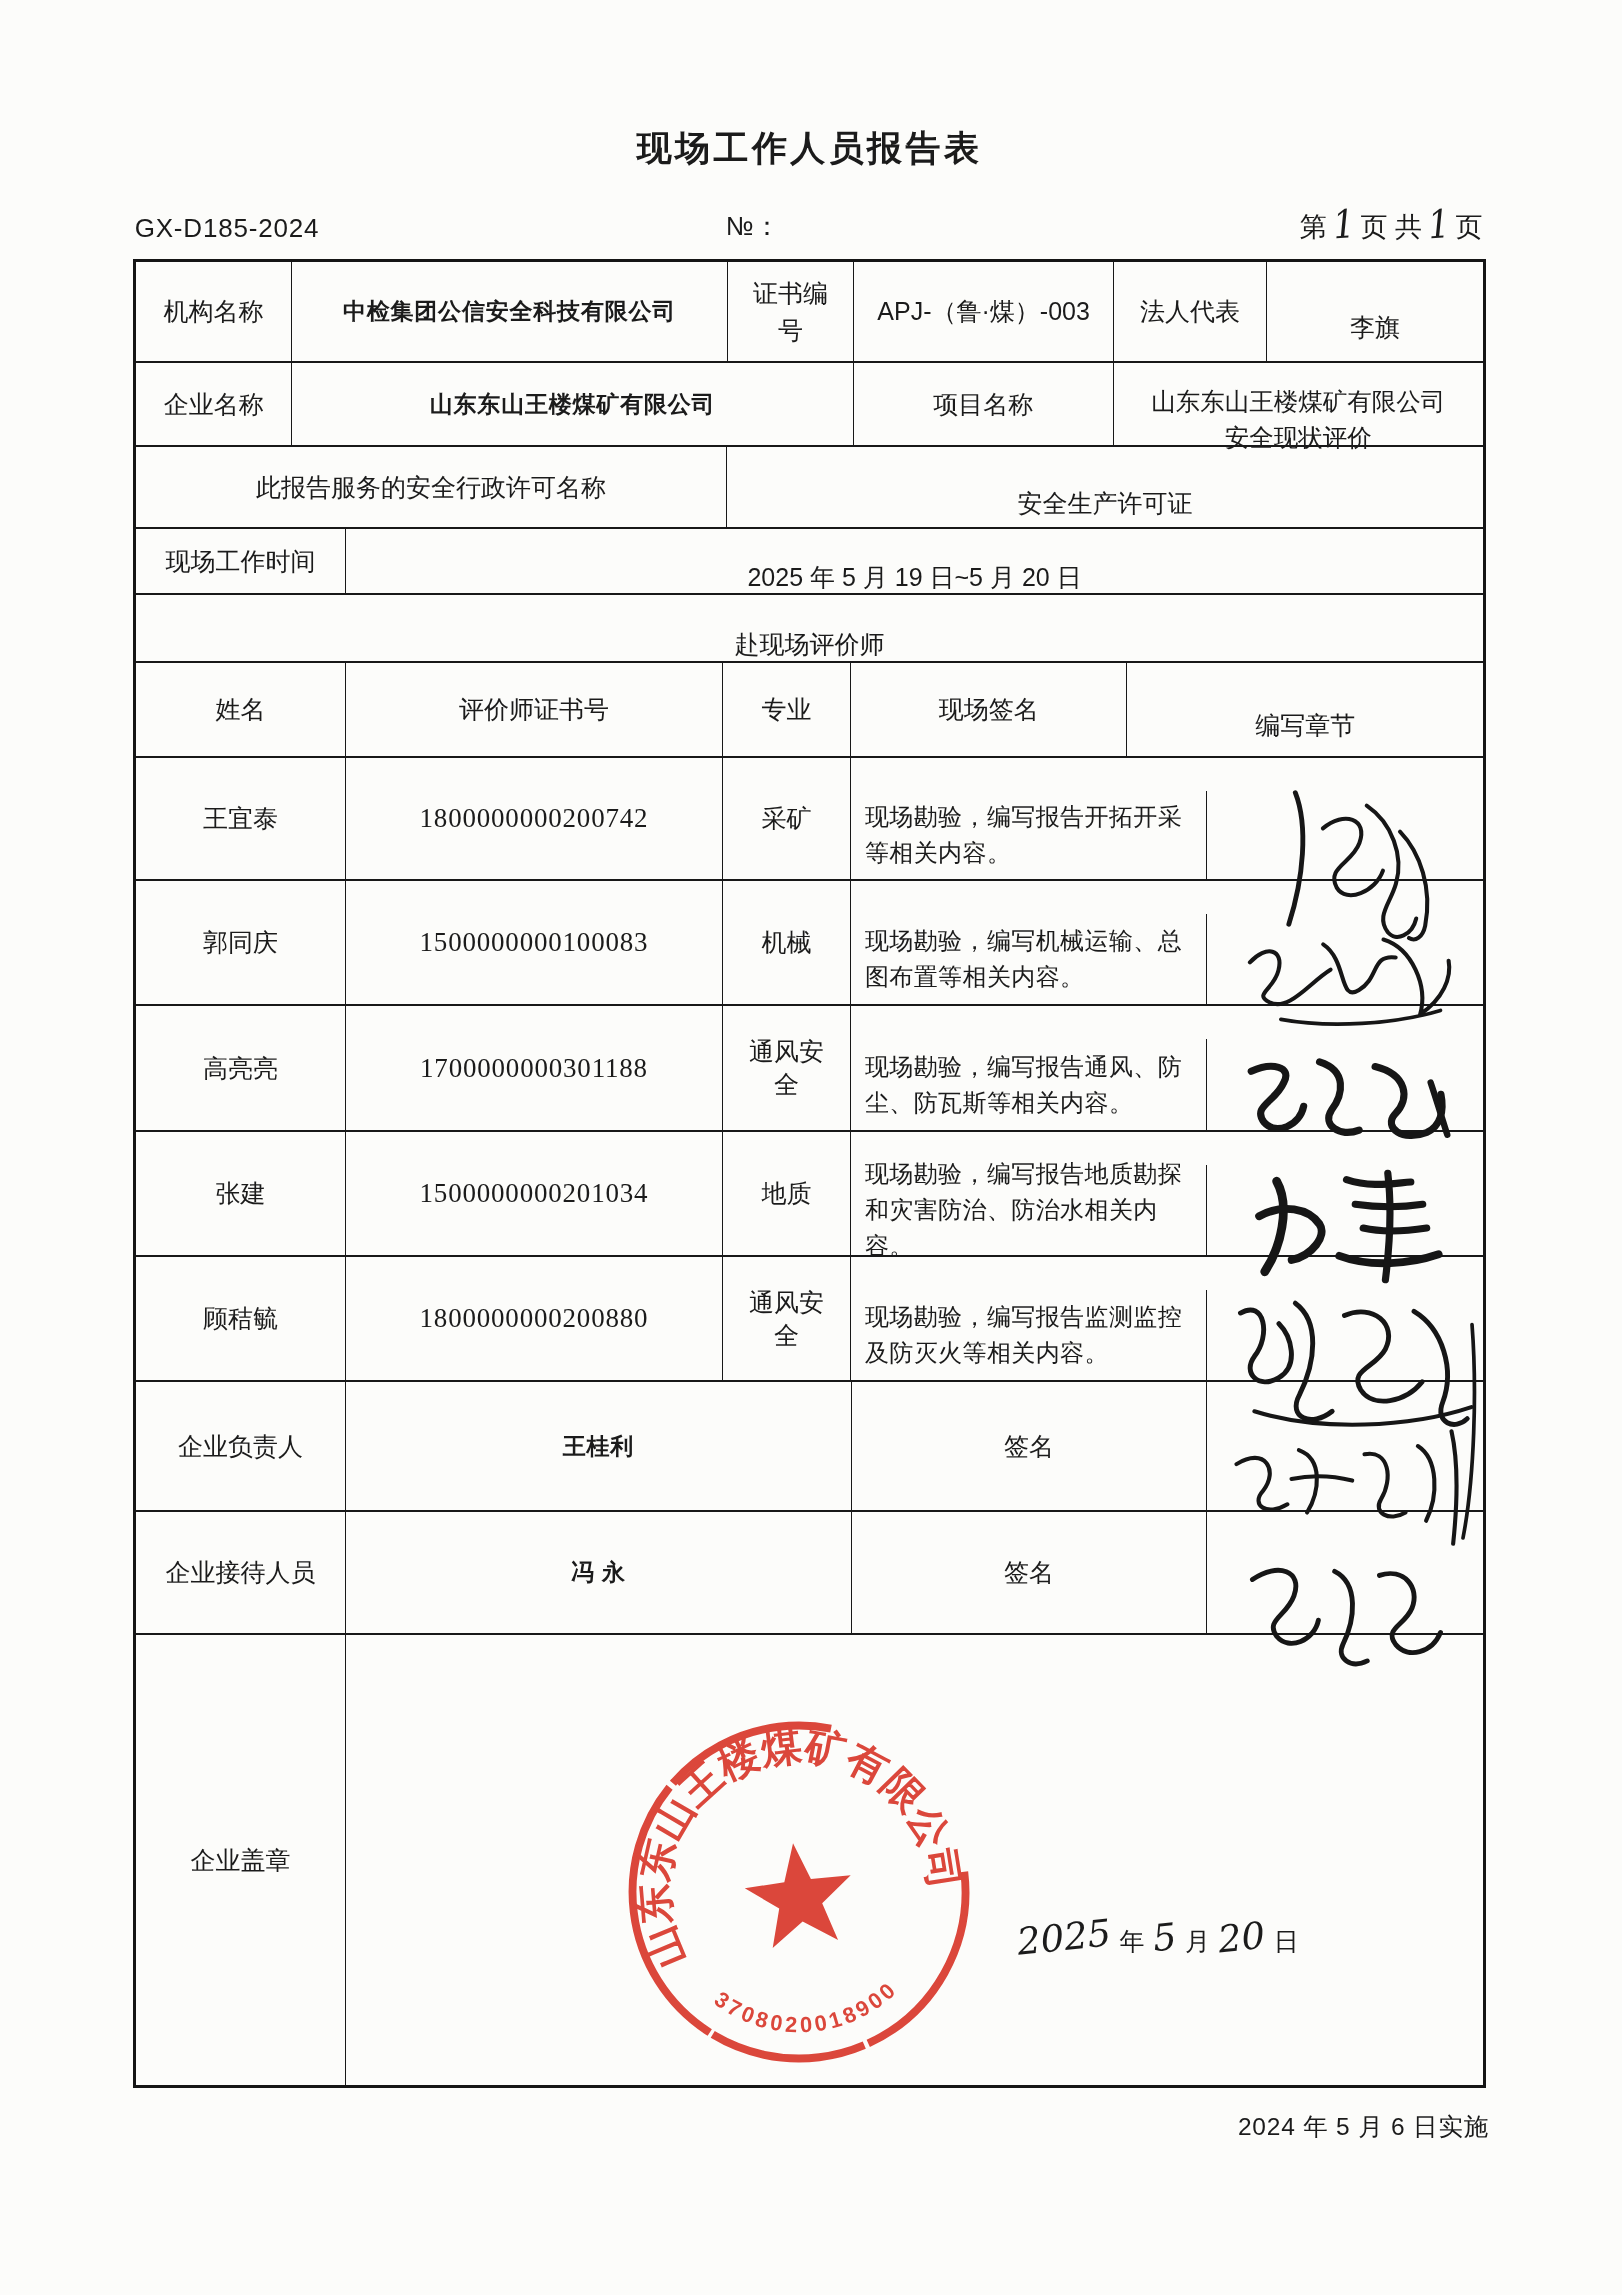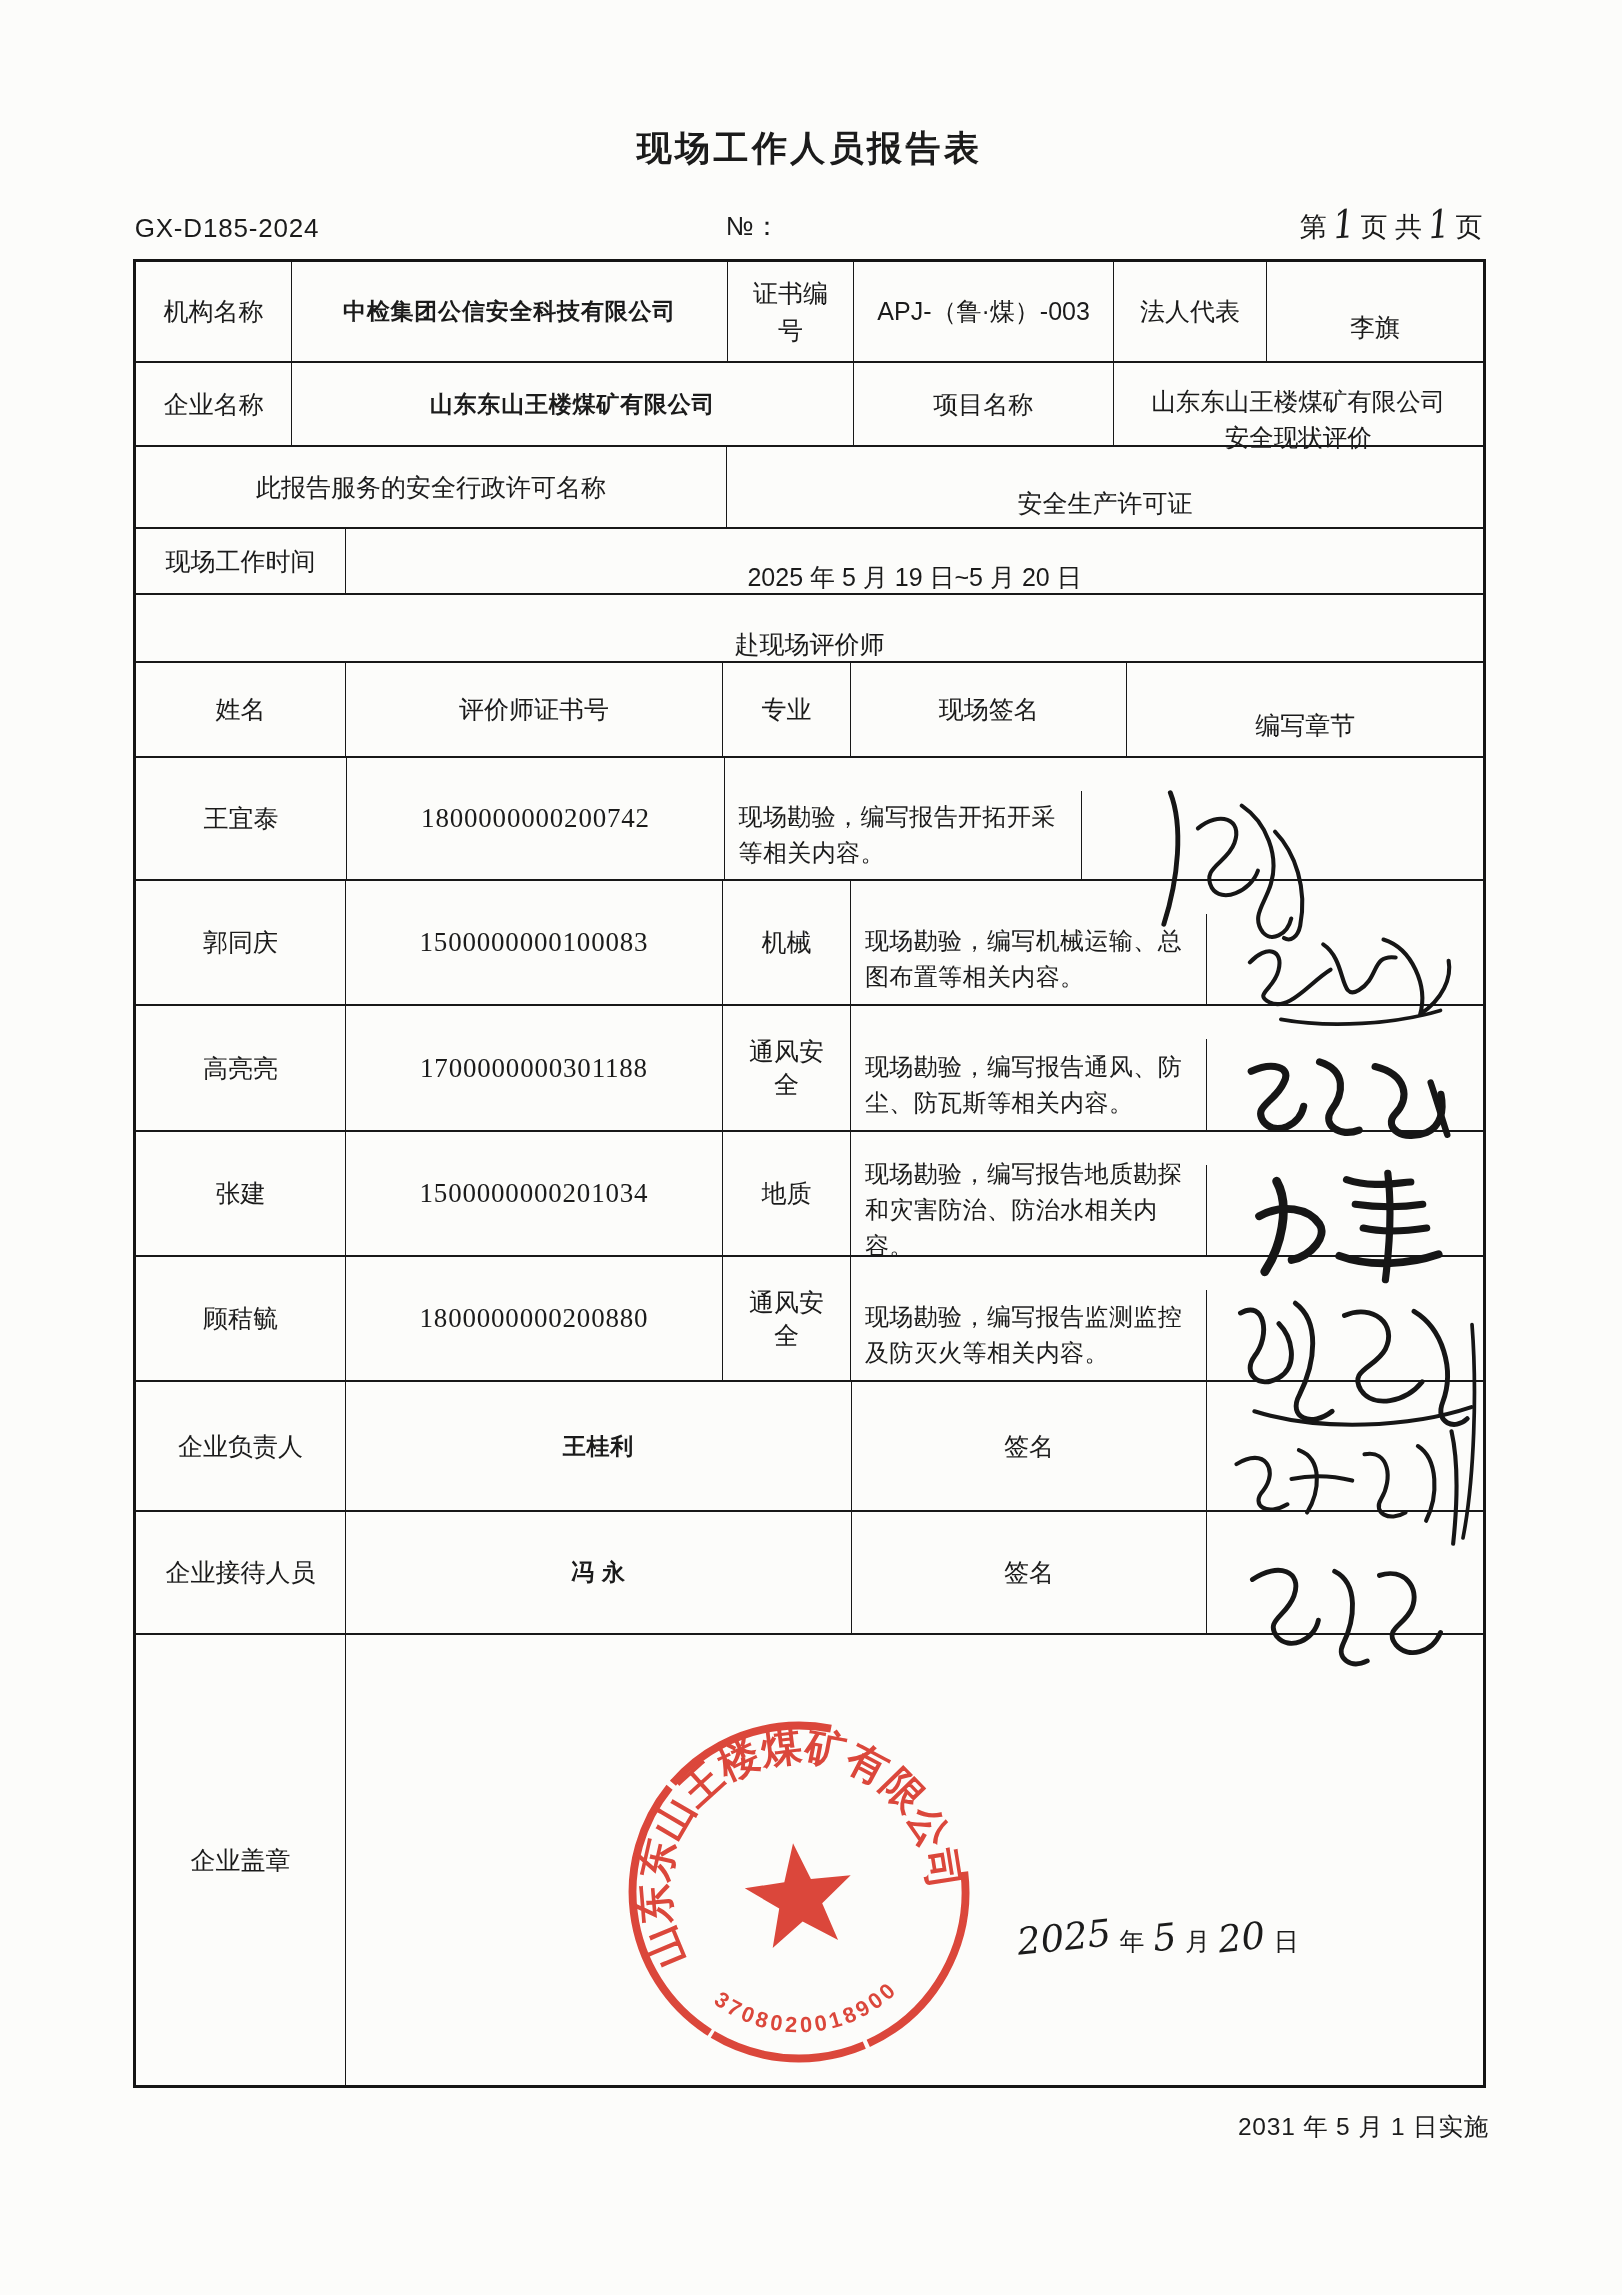--- a/index.html
+++ b/index.html
@@ -139,20 +139,21 @@
       <div class="cell" style="width:211px">姓名</div>
       <div class="cell" style="width:378px">评价师证书号</div>
       <div class="cell" style="width:129px">专业</div>
       <div class="cell" style="width:277px">现场签名</div>
       <div class="cell" style="width:357px">编写章节</div>
     </div>
 
     <div class="t-row" style="height:121px">
       <div class="cell" style="width:211px">王宜泰</div>
       <div class="cell numcell" style="width:378px">1800000000200742</div>
+      <div class="cell" style="width:129px;padding:5px 24px">采矿</div>
       <div class="cell left duty" style="width:357px;padding:5px 13.5px">现场勘验，编写报告开拓开采等相关内容。</div>
       <div class="cell sig-cell" style="width:277px">
         <svg width="211" height="169" viewBox="0 0 260 200" style="left:38px;top:-12px">
           <path class="sig-stroke" stroke-width="6" d="M62,14 C78,55 72,120 54,176"></path>
           <path class="sig-stroke" stroke-width="5" d="M96,58 C122,36 152,46 141,76 C132,101 100,106 113,131 C125,151 161,136 170,110"></path>
           <path class="sig-stroke" stroke-width="5" d="M150,30 C181,51 196,92 186,126 C179,151 161,166 176,186 C186,198 206,190 211,169"></path>
           <path class="sig-stroke" stroke-width="5" d="M191,62 C216,88 231,132 222,178 C219,192 210,198 202,193"></path>
         </svg>
       </div>
     </div>
@@ -272,16 +273,16 @@
       <text font-size="25" font-weight="700" letter-spacing="4" font-family="Liberation Sans, sans-serif" fill="#d93a2d">
         <textPath href="#arcBottom" startOffset="28">3708020018900</textPath>
       </text>
     </svg>
   </div>
 
   <div class="stamp-date">
     <span class="hw-num">2025</span><span class="date-unit">年</span><span class="hw-num">5</span><span class="date-unit">月</span><span class="hw-num">20</span><span class="date-unit">日</span>
   </div>
 
-  <div class="footer-note">2031 年 5 月 1 日实施</div>
+  <div class="footer-note">2024 年 5 月 6 日实施</div>
 
 </div>
 
 
 </body></html>

